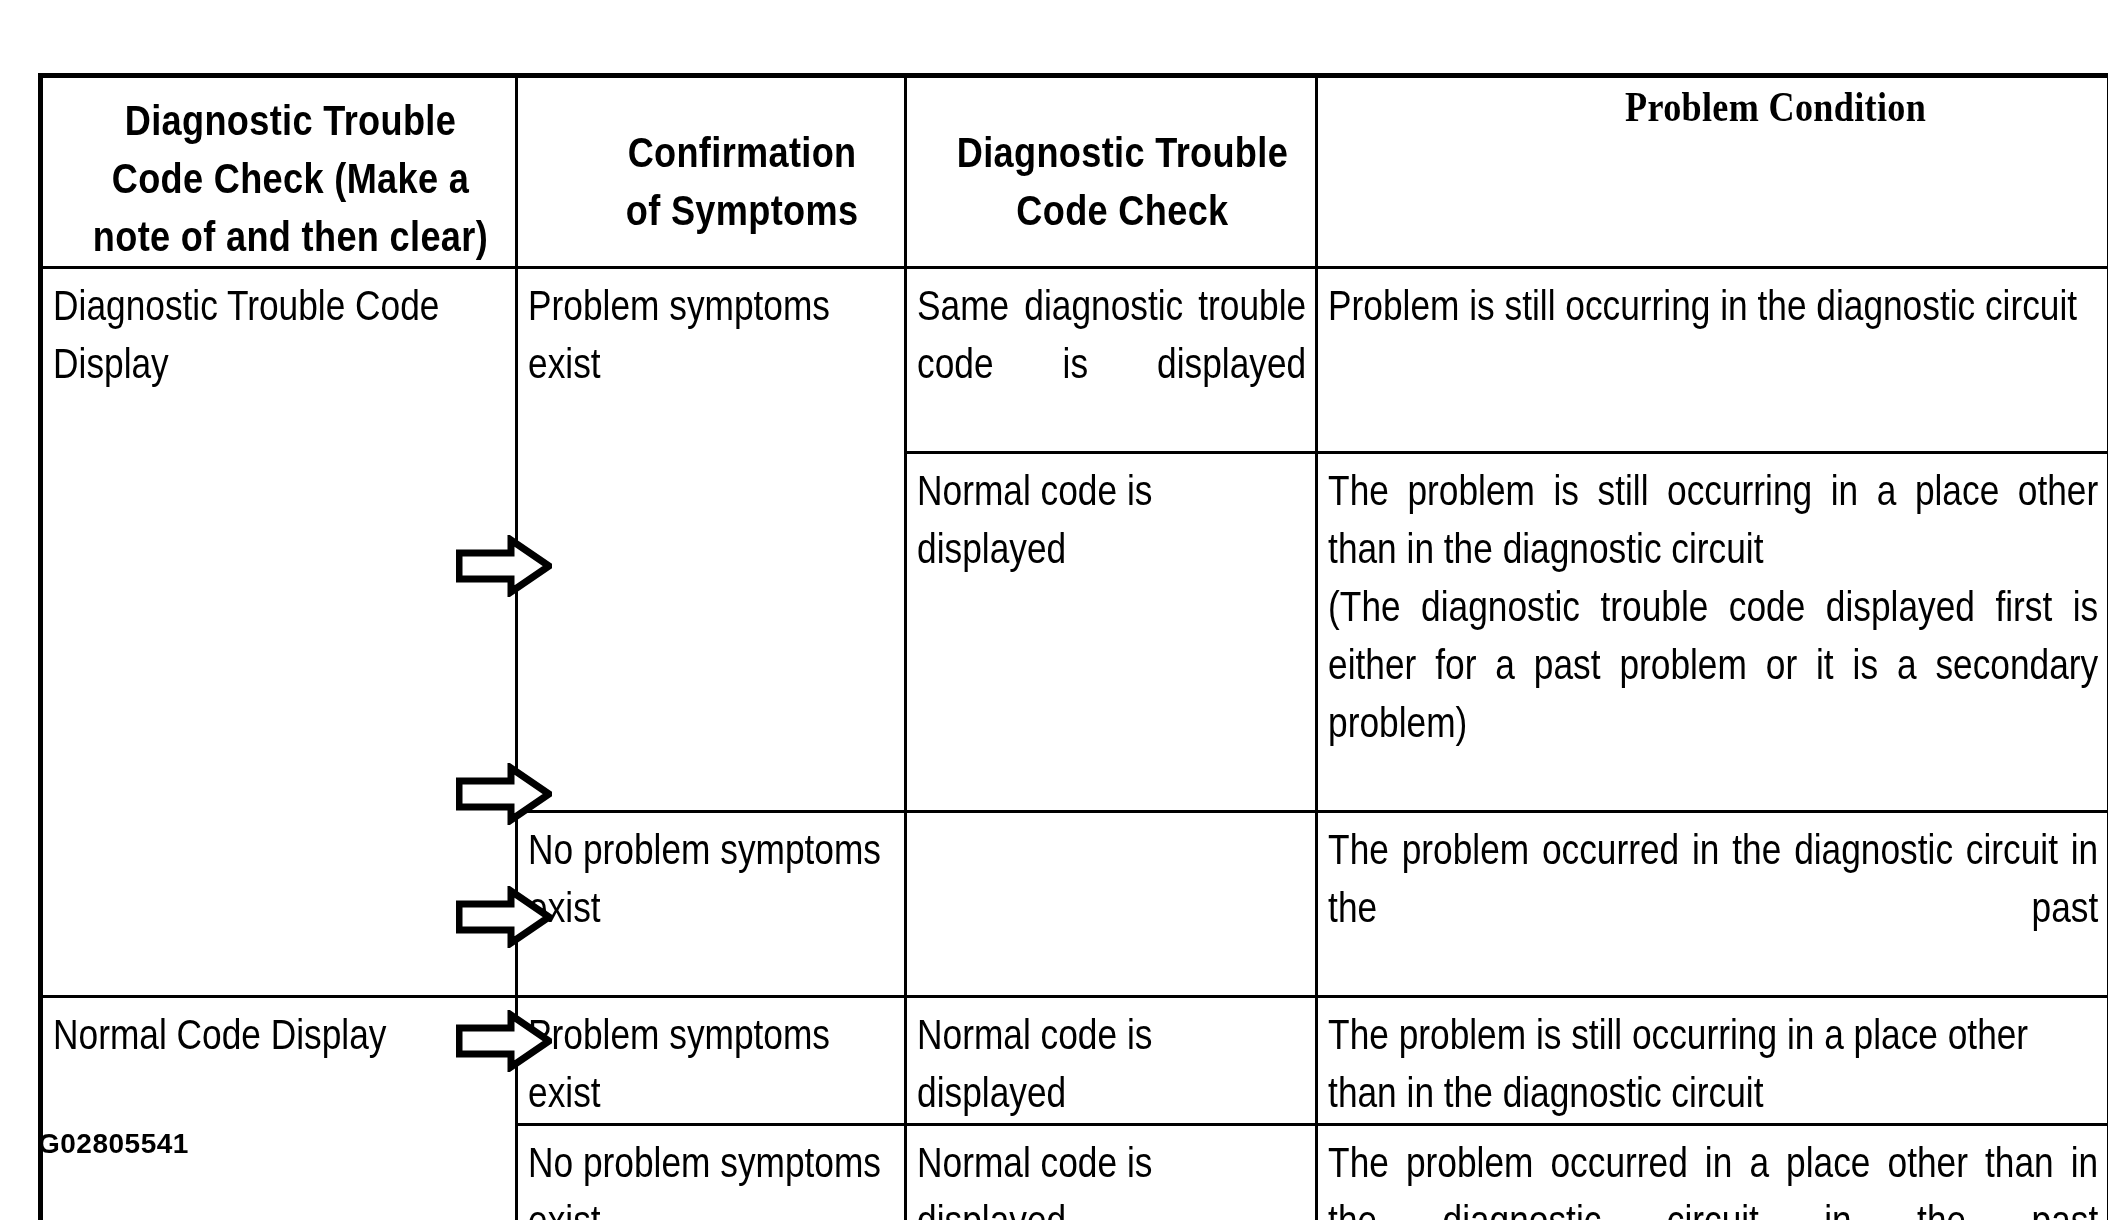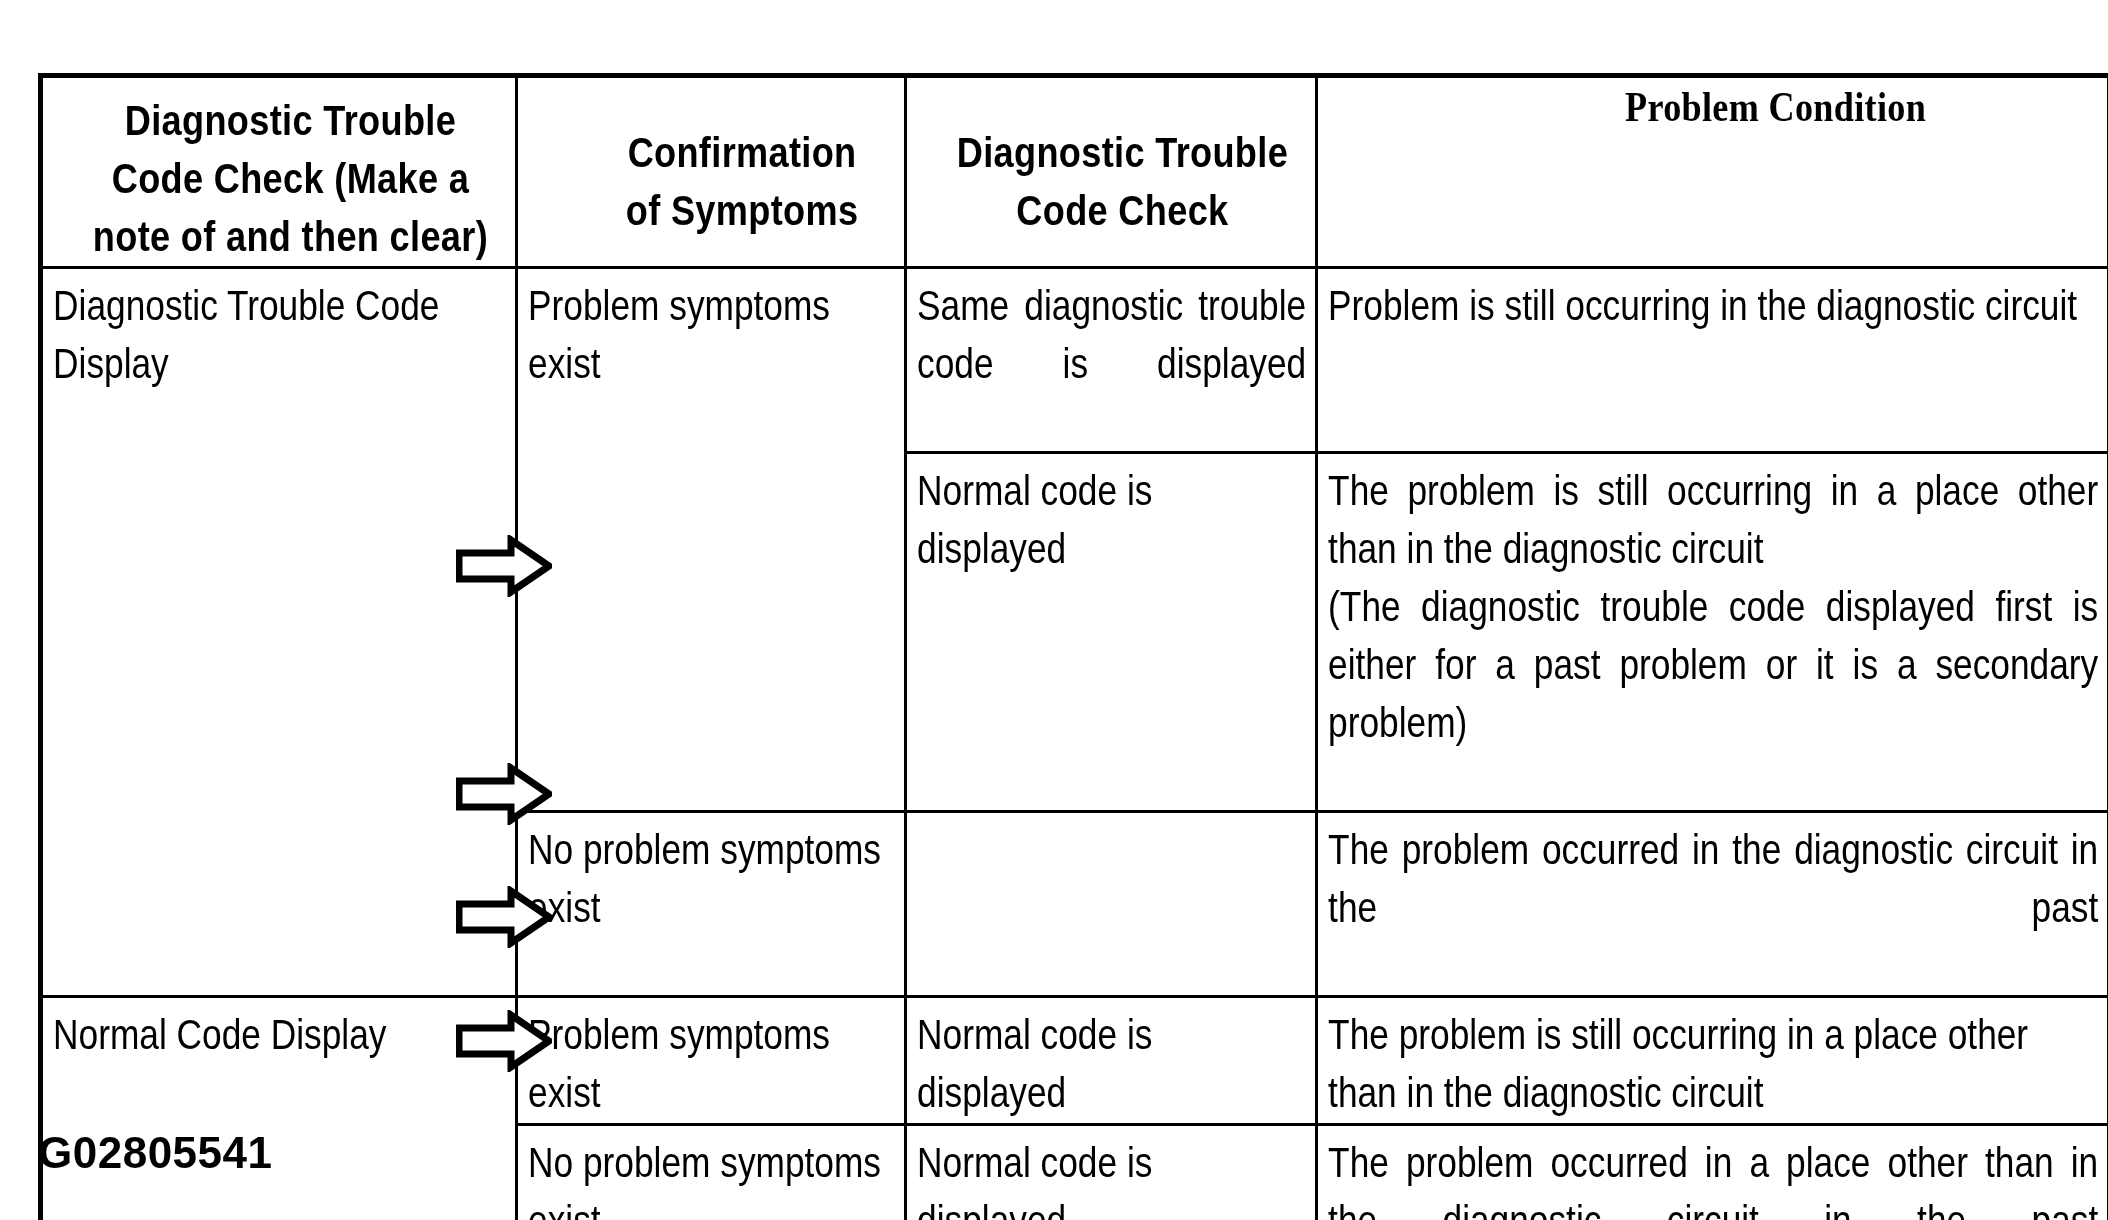--- a/index.html
+++ b/index.html
@@ -55,21 +55,21 @@
   .arrow{
     position:absolute;
     width:96px;height:62px;
     pointer-events:none;
   }
   .arrow svg{display:block;width:96px;height:62px;}
 
   
   #caption{
     position:absolute;left:38px;top:1128px;
-    font-size:44px;font-weight:600;letter-spacing:.5px;
+    font-size:28px;font-weight:600;letter-spacing:.5px;
     font-family:"Liberation Sans","DejaVu Sans",sans-serif;
   }
 </style>
 </head>
 <body>
 
 <div id="table-wrap">
   <table class="dtc">
     <colgroup>
       <col class="c1">

